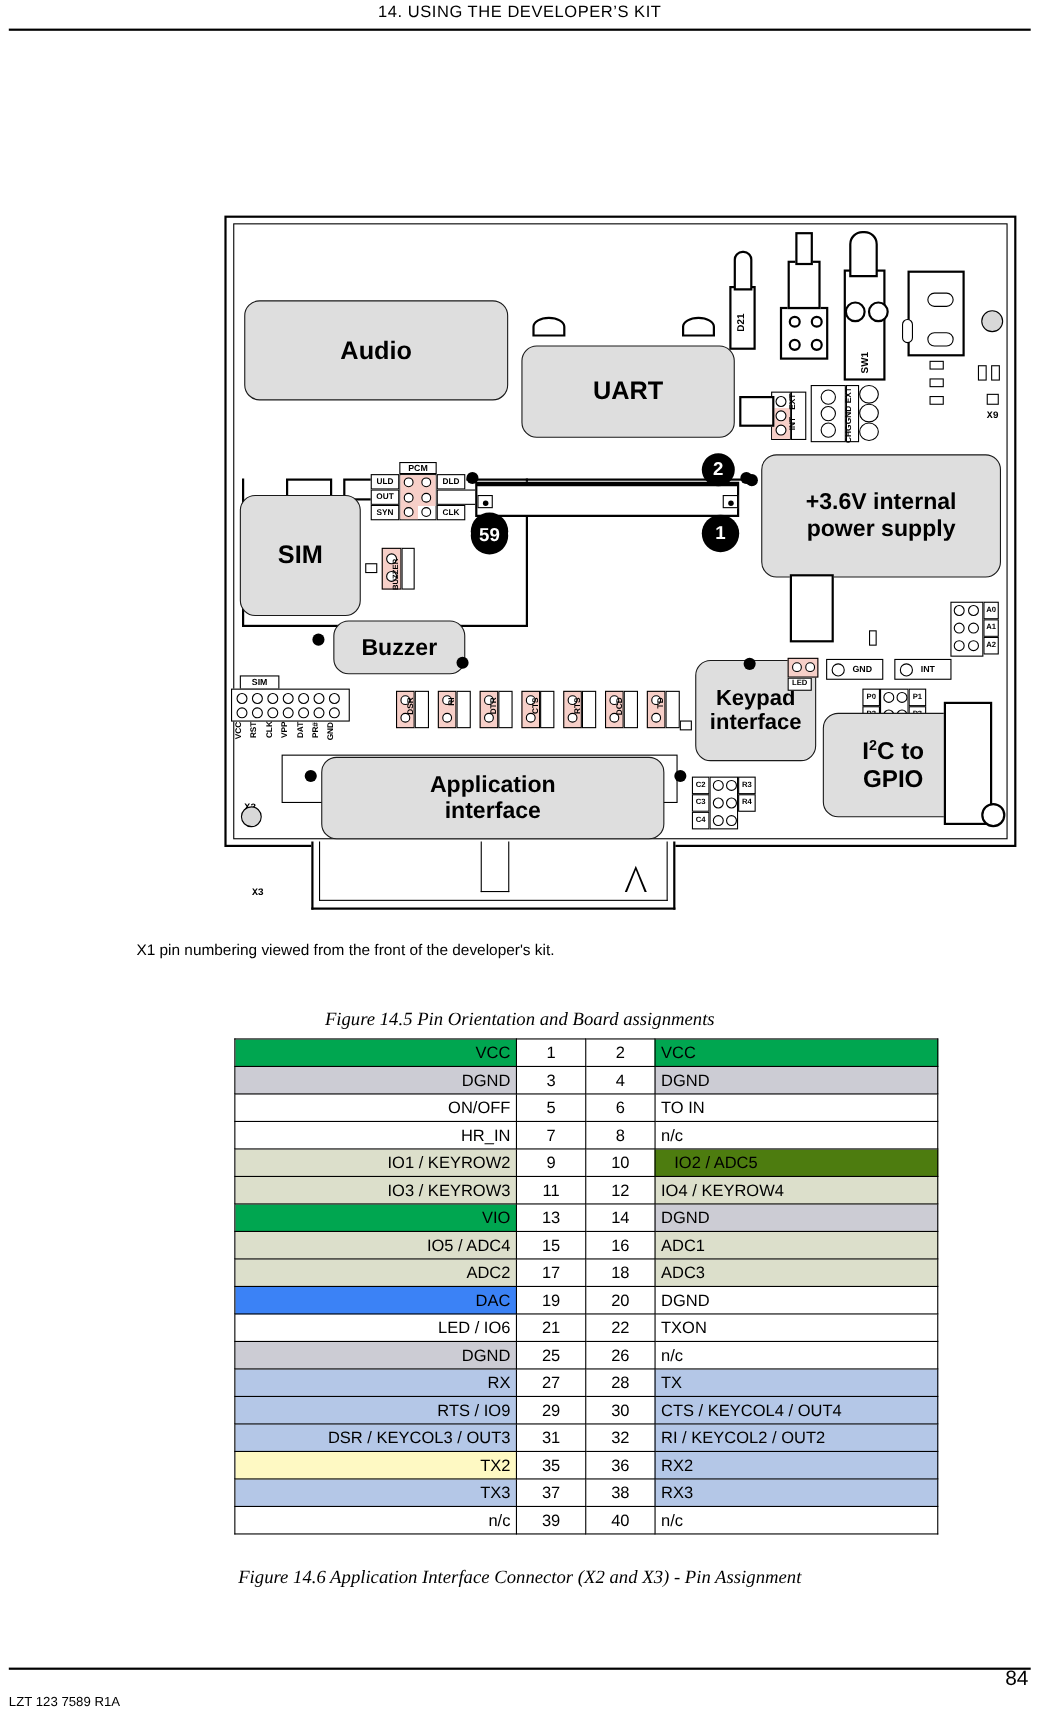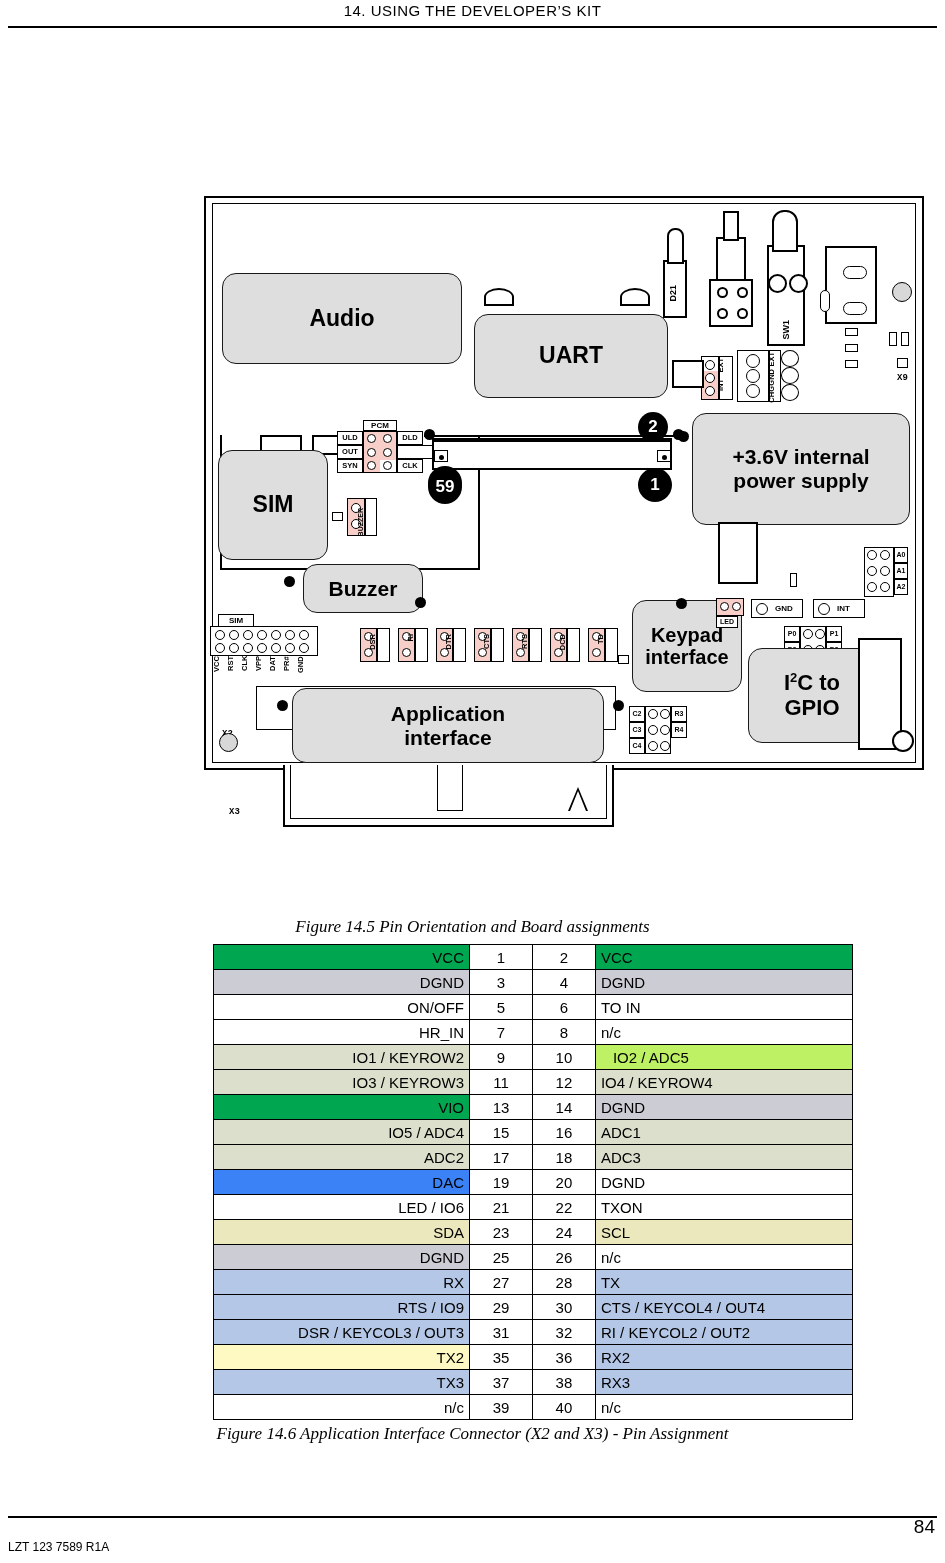--- a/index.html
+++ b/index.html
@@ -588,20 +588,21 @@
     <div class="hole" style="left:31px;top:19px;width:10px;height:10px;"></div>
     <div class="hole" style="left:19px;top:35px;width:10px;height:10px;"></div>
     <div class="hole" style="left:31px;top:35px;width:10px;height:10px;"></div>
     <div class="c-cell" style="left:0;top:0;">C2</div>
     <div class="c-cell" style="left:0;top:16px;">C3</div>
     <div class="c-cell" style="left:0;top:32px;">C4</div>
     <div class="c-cell" style="left:42px;top:0;">R3</div>
     <div class="c-cell" style="left:42px;top:16px;">R4</div>
   </div>
 
+  <div class="cap-note">X1 pin numbering viewed from the front of the developer's kit.</div>
   <div class="figcap" style="top:857px;">Figure 14.5  Pin Orientation and Board assignments</div>
 </div>
 
 <div class="pin-table-wrap">
   <table class="pins">
     <tbody id="pin-rows">
         <tr>
           <td class="lft" style="background: rgb(0, 166, 80);">VCC</td>
           <td class="num">1</td>
           <td class="num">2</td>
@@ -622,21 +623,21 @@
         <tr>
           <td class="lft" style="background: rgb(255, 255, 255);">HR_IN</td>
           <td class="num">7</td>
           <td class="num">8</td>
           <td class="rgt" style="background: rgb(255, 255, 255);">n/c</td>
         </tr>
         <tr>
           <td class="lft" style="background: rgb(220, 223, 203);">IO1 / KEYROW2</td>
           <td class="num">9</td>
           <td class="num">10</td>
-          <td class="rgt" style="background: #bef264; padding-left: 17px;">IO2 / ADC5</td>
+          <td class="rgt" style="background: #4d7c0f; padding-left: 17px;">IO2 / ADC5</td>
         </tr>
         <tr>
           <td class="lft" style="background: rgb(220, 223, 203);">IO3 / KEYROW3</td>
           <td class="num">11</td>
           <td class="num">12</td>
           <td class="rgt" style="background: rgb(220, 223, 203);">IO4 / KEYROW4</td>
         </tr>
         <tr>
           <td class="lft" style="background: rgb(0, 166, 80);">VIO</td>
           <td class="num">13</td>
@@ -661,26 +662,20 @@
           <td class="num">20</td>
           <td class="rgt" style="background: rgb(255, 255, 255);">DGND</td>
         </tr>
         <tr>
           <td class="lft" style="background: rgb(255, 255, 255);">LED / IO6</td>
           <td class="num">21</td>
           <td class="num">22</td>
           <td class="rgt" style="background: rgb(255, 255, 255);">TXON</td>
         </tr>
         <tr>
-          <td class="lft" style="background: rgb(236, 232, 189);">SDA</td>
-          <td class="num">23</td>
-          <td class="num">24</td>
-          <td class="rgt" style="background: rgb(236, 232, 189);">SCL</td>
-        </tr>
-        <tr>
           <td class="lft" style="background: rgb(204, 204, 212);">DGND</td>
           <td class="num">25</td>
           <td class="num">26</td>
           <td class="rgt" style="background: rgb(255, 255, 255);">n/c</td>
         </tr>
         <tr>
           <td class="lft" style="background: rgb(180, 199, 231);">RX</td>
           <td class="num">27</td>
           <td class="num">28</td>
           <td class="rgt" style="background: rgb(180, 199, 231);">TX</td>

